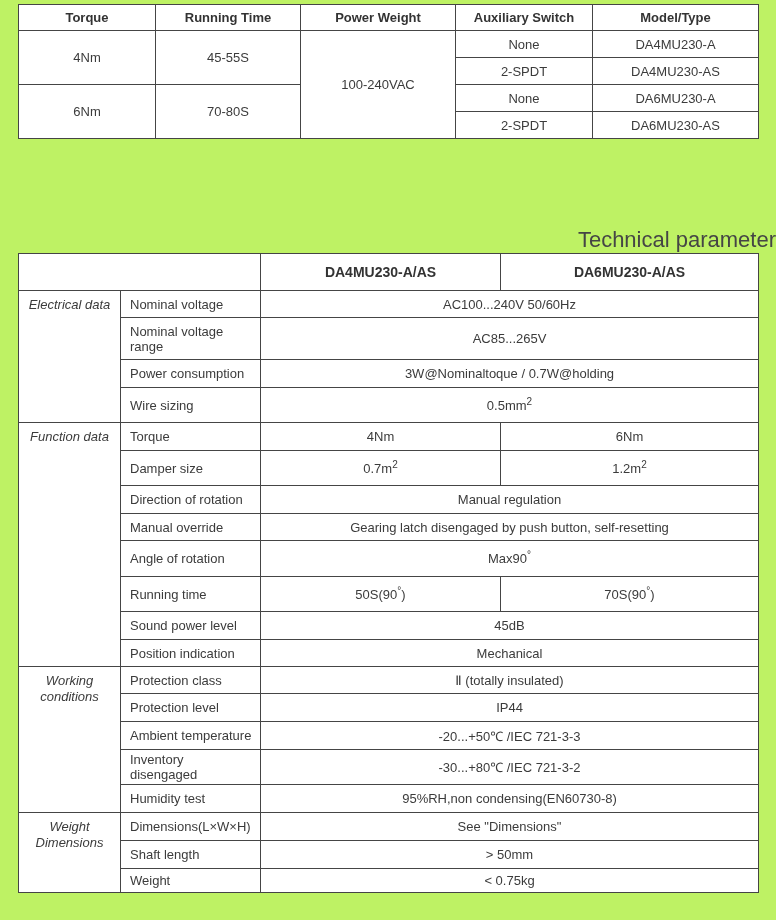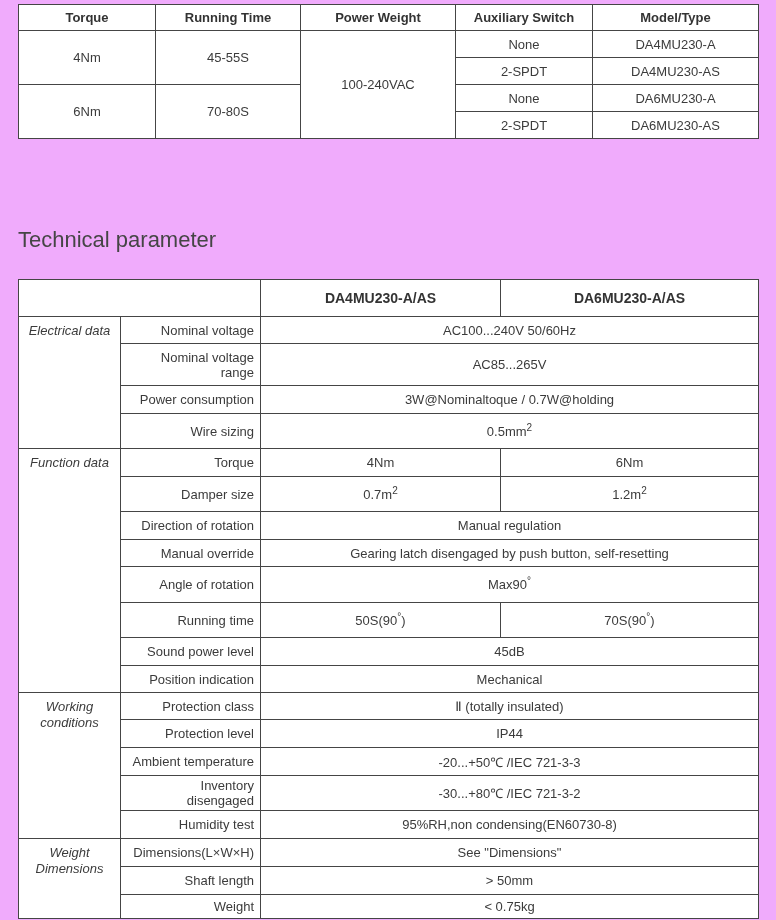--- a/index.html
+++ b/index.html
@@ -1,29 +1,29 @@
 <!DOCTYPE html>
 <html><head>
 <meta charset="utf-8">
 <style>
   html,body{margin:0;padding:0;background:#ffffff;}
   body{font-family:"Liberation Sans",sans-serif;color:#333;}
-  .page{width:776px;height:920px;position:relative;box-sizing:border-box;padding:4px 0 0 18px;background:#f0abfc;}
+  .page{width:776px;height:920px;position:relative;box-sizing:border-box;padding:4px 0 0 18px;background:#bef264;}
   table{border-collapse:collapse;table-layout:fixed;width:740px;background:#fff;}
   td,th{border:1px solid #454545;font-size:13px;color:#3b3b3b;text-align:center;padding:2px 6px;box-sizing:border-box;overflow:hidden;}
   th{font-weight:bold;color:#333;}
   
   .h24{height:24px}.h26{height:26px}.h27{height:27px}.h28{height:28px}.h35{height:35px}.h36{height:36px}.h37{height:37px}.h42{height:42px}
   
-  .section-title{font-size:22px;color:#454545;font-weight:400;margin:88px 0 0 0;line-height:26px;}
+  .section-title{font-size:22px;color:#454545;font-weight:400;margin:88px 0 0 0;line-height:26px;text-align:right;}
   
-  .spec{margin-top:26px;}
+  .spec{}
   .spec th.model-col{font-size:14px;}
   .spec td.cat{vertical-align:top;padding-top:6px;line-height:16px;font-style:italic;}
-  .spec td.param{text-align:right;padding-left:9px;line-height:15px;}
+  .spec td.param{text-align:left;padding-left:9px;line-height:15px;}
   sup.sp{font-size:10px;line-height:0;}
   .models{margin-top:0;}
 </style>
 </head>
 <body>
 
 <div class="page">
 
   <table class="models">
     <colgroup>

